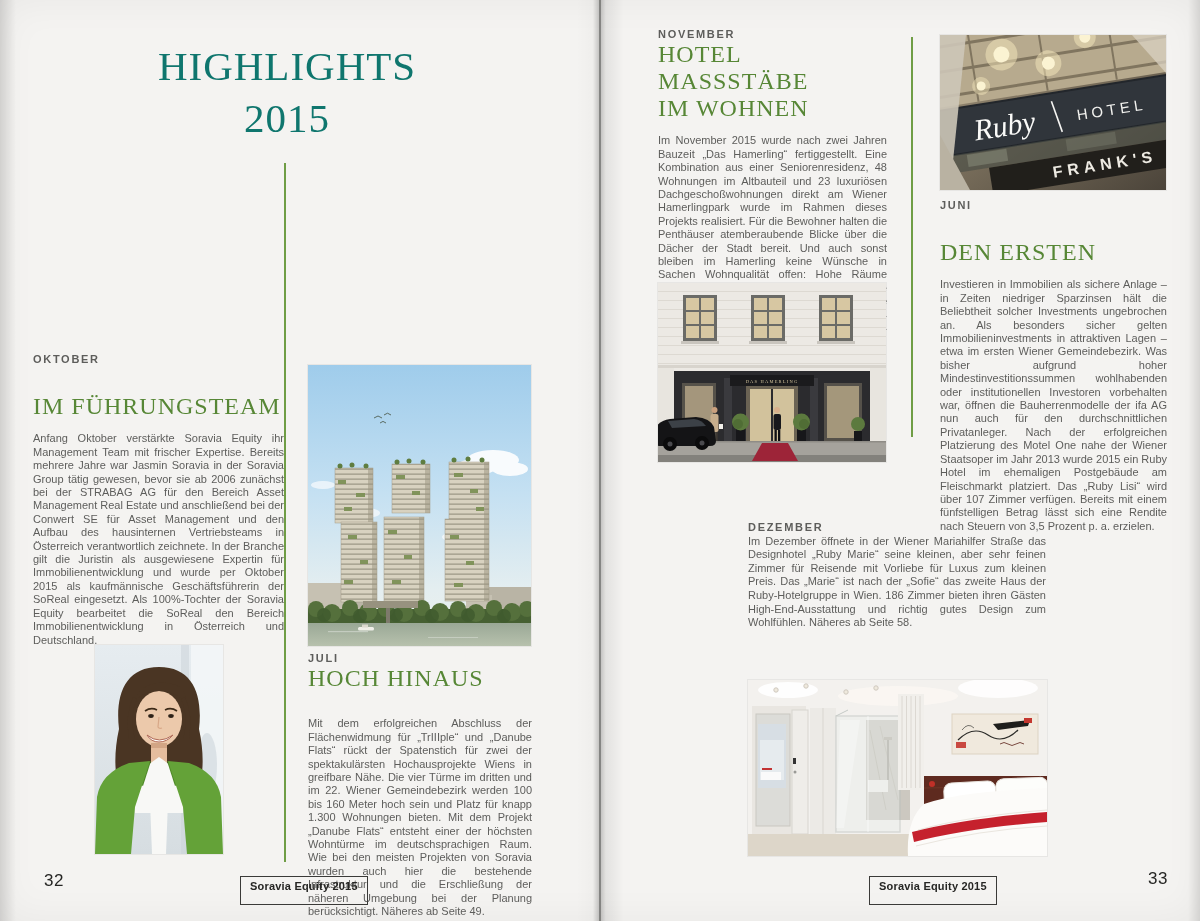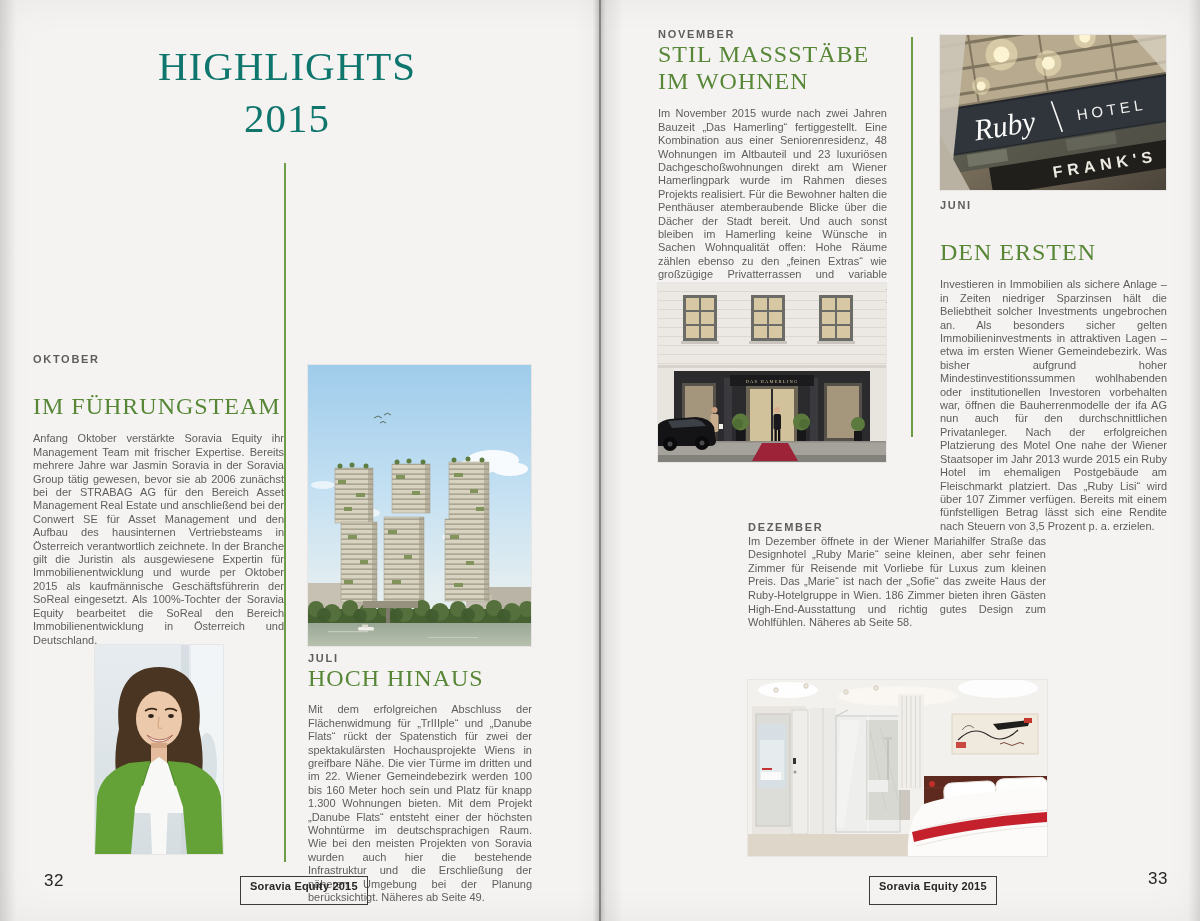--- a/index.html
+++ b/index.html
@@ -34,21 +34,21 @@
   .month-label{
     margin:0 0 7px 0;font-size:10.5px;font-weight:bold;letter-spacing:1.7px;color:#2f2f2d;
   }
   .section h2{
     margin:0 0 12px 0;font-family:"Liberation Serif","DejaVu Serif",serif;font-weight:400;
     font-size:24px;line-height:27px;letter-spacing:1px;color:#578736;
   }
   .section p{
     margin:0;font-size:11px;line-height:13.4px;color:#5d5d5b;text-align:justify;
   }
-  .sec-juli h2{margin-bottom:11px;}
+  .sec-juli h2{margin-bottom:25px;}
   .sec-dezember p{line-height:13.6px;}
 
   figure{margin:0;position:absolute;outline:1px solid rgba(0,0,0,.05);}
   figure svg{display:block;}
 
   .footer-pagenum{
     position:absolute;font-size:17px;color:#262624;letter-spacing:.5px;
   }
   .footer-brand{
     position:absolute;border:1.5px solid #3a3a38;padding:3px 9px 12px 9px;
@@ -239,21 +239,21 @@
     </section>
 
     <div class="footer-pagenum" style="left:44px;top:871px;">32</div>
     <div class="footer-brand" style="left:240px;top:876px;">Soravia Equity 2015</div>
   </div>
 
   <div class="page page-right">
 
     <section class="section sec-november" style="left:58px;top:28px;width:229px;">
       <p class="month-label">NOVEMBER</p>
-      <h2><span>STIL MASSSTÄBE</span><br><span>IM WOHNEN</span></h2>
+      <h2><span>HOTEL MASSSTÄBE</span><br><span>IM WOHNEN</span></h2>
       <p>Im November 2015 wurde nach zwei Jahren Bauzeit „Das Hamerling“ fertiggestellt. Eine Kombination aus einer Seniorenresidenz, 48 Wohnungen im Altbauteil und 23 luxuriösen Dachgeschoßwohnungen direkt am Wiener Hamerlingpark wurde im Rahmen dieses Projekts realisiert. Für die Bewohner halten die Penthäuser atemberaubende Blicke über die Dächer der Stadt bereit. Und auch sonst bleiben im Hamerling keine Wünsche in Sachen Wohnqualität offen: Hohe Räume zählen ebenso zu den „feinen Extras“ wie großzügige Privatterrassen und variable Serviceleistungen – darunter ein Concierge-Service und ein hauseigenes À-la-carte-Restaurant. Näheres ab Seite 36.</p>
     </section>
 
     <figure style="left:58px;top:283px;width:228px;height:179px;">
       <svg width="228" height="179" viewBox="0 0 228 179">
         <defs>
           <pattern id="rust" width="228" height="9" patternUnits="userSpaceOnUse">
             <rect width="228" height="9" fill="#ece9e4"></rect>
               <rect y="8" width="228" height="1" fill="#ddd9d2"></rect>
           </pattern>

